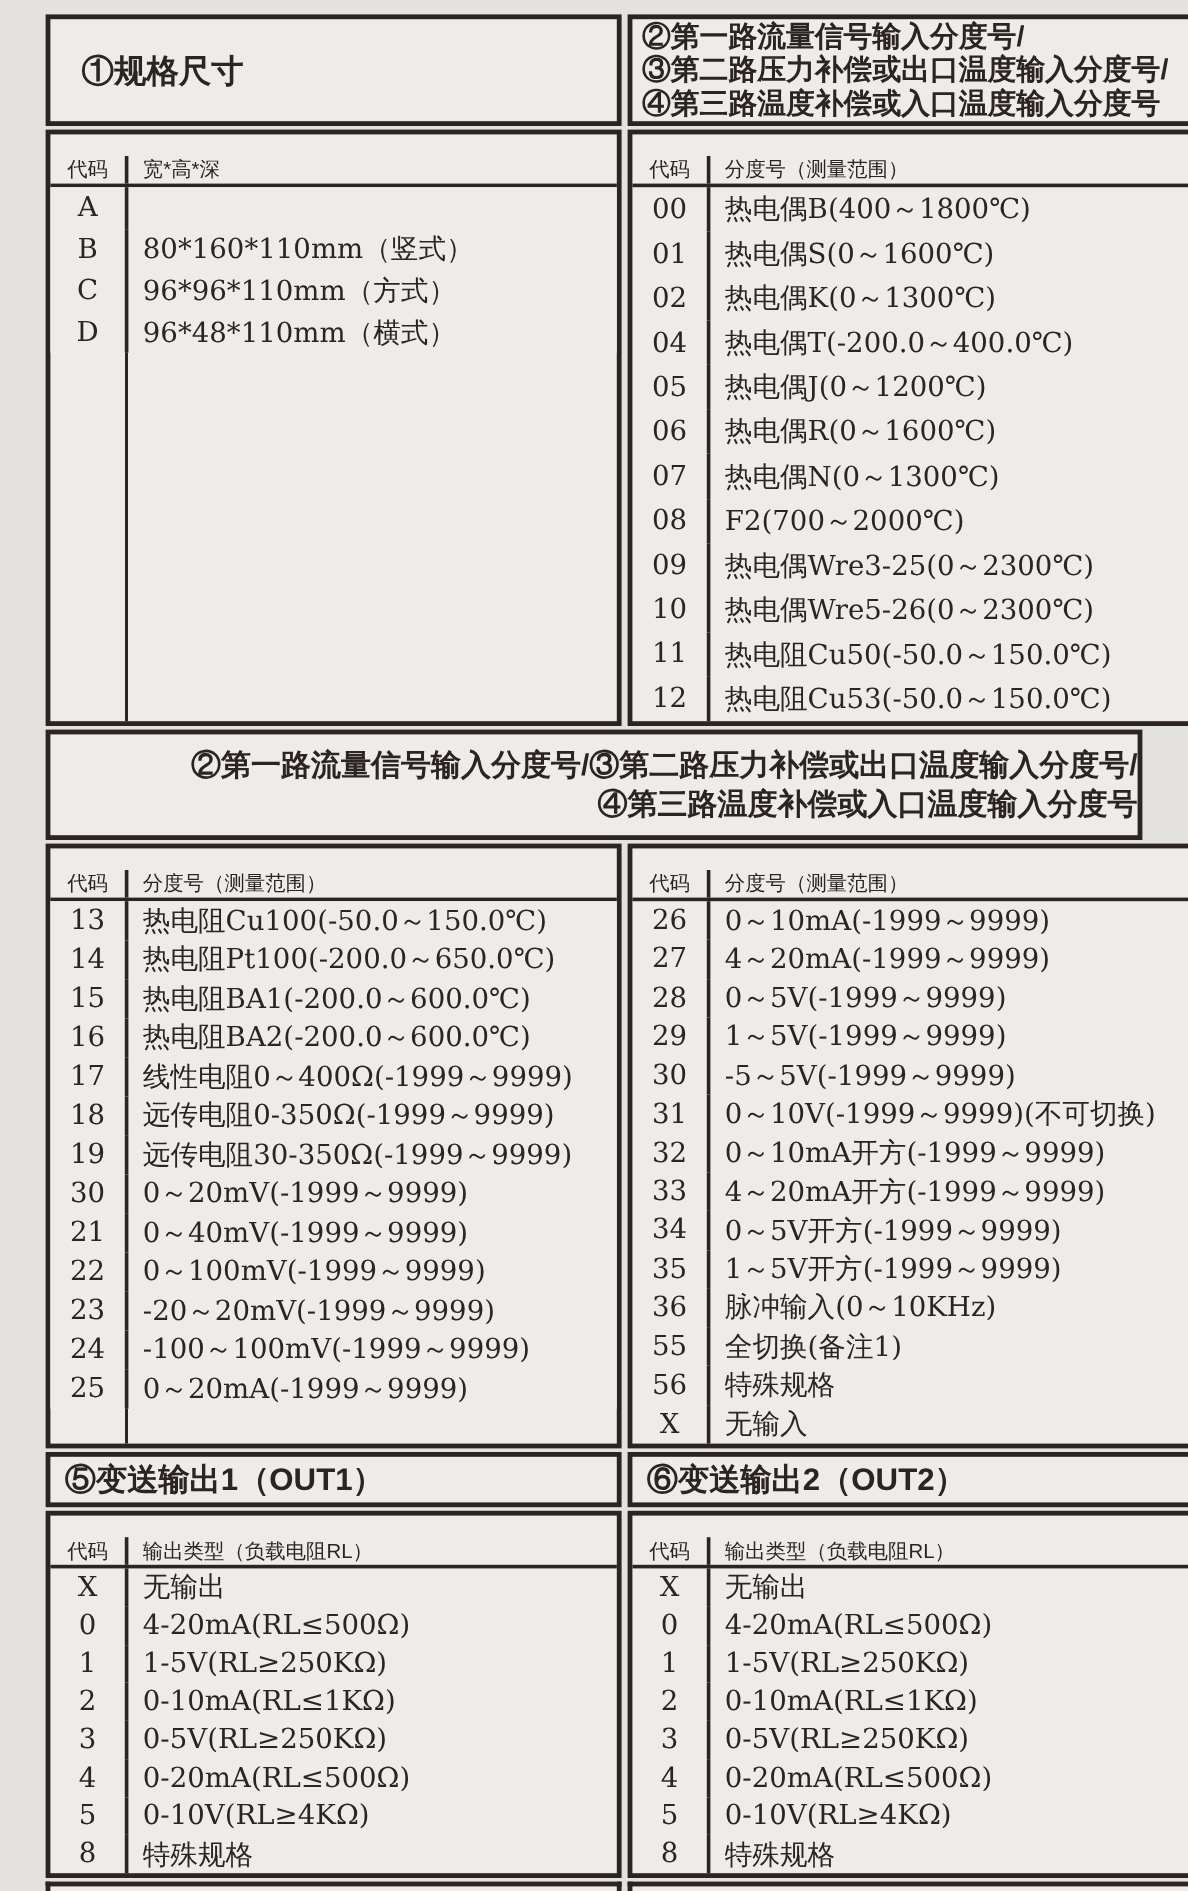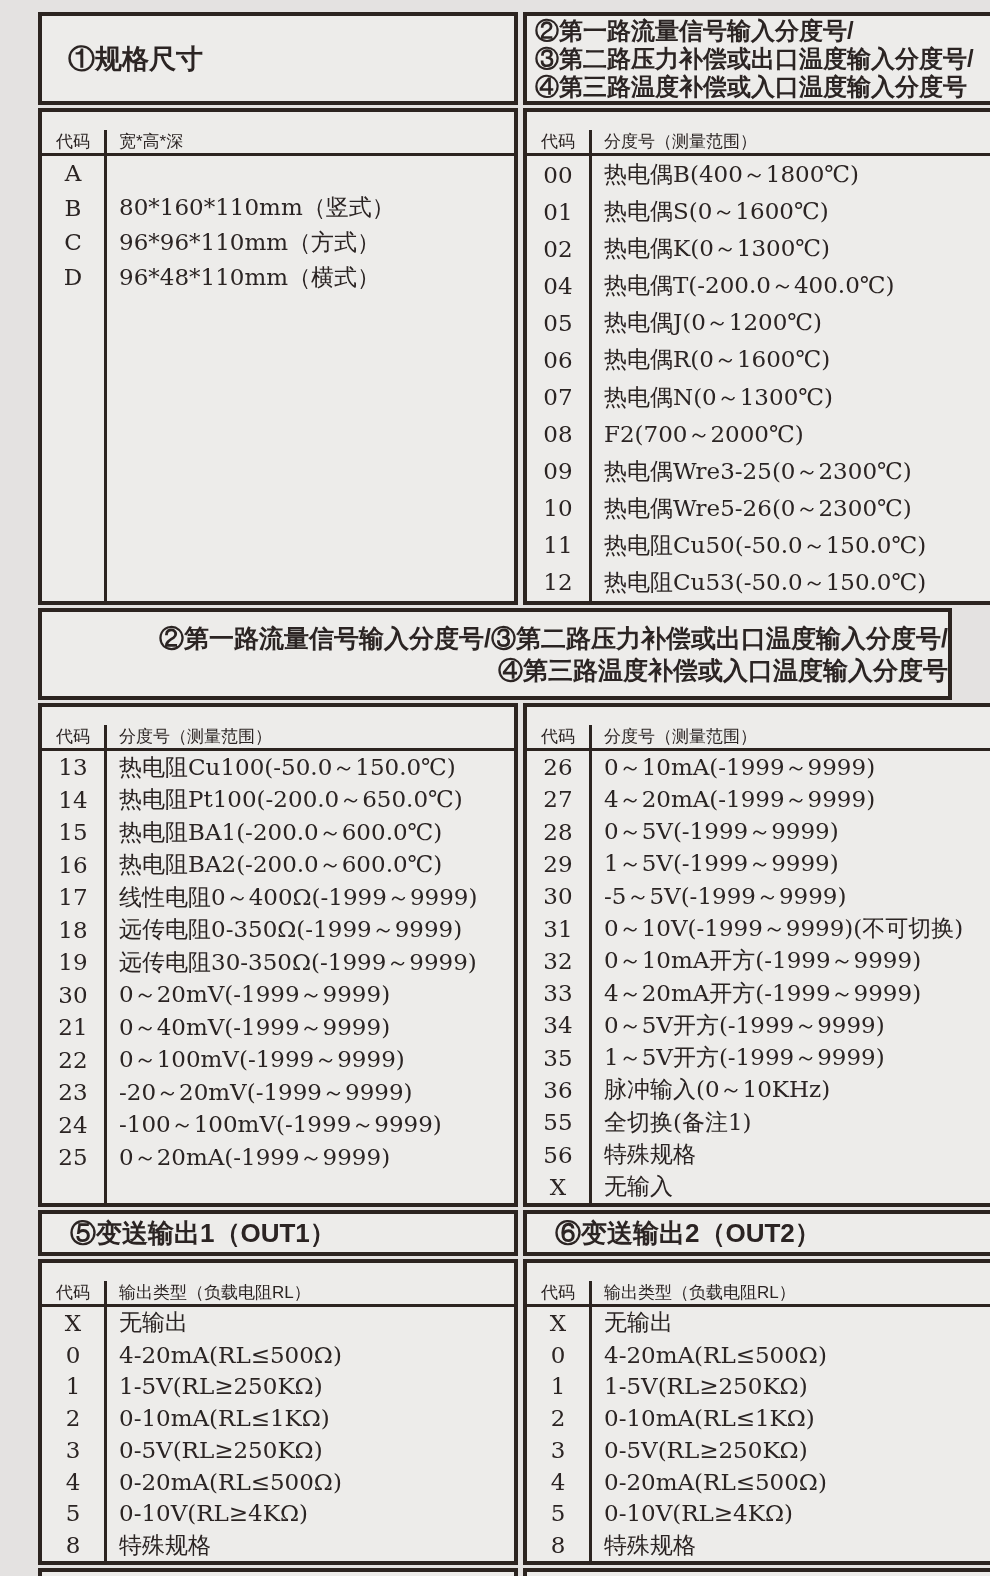--- a/index.html
+++ b/index.html
@@ -16,21 +16,21 @@
   .box{background:var(--cell_bg);border:4px solid var(--border);box-sizing:border-box;color:var(--text);}
   .half-l{width:480px;flex:none;}
   .half-r{width:485px;flex:none;}
   
   .title-box{display:flex;align-items:center;}
   .spec-title{height:93px;padding-left:26px;font-size:27px;font-weight:700;}
   .multi-title{height:93px;display:flex;flex-direction:column;justify-content:center;padding-left:8px;}
   .multi-title div{font-size:24px;font-weight:700;line-height:28px;white-space:nowrap;}
   .band{height:92px;display:flex;flex-direction:column;justify-content:center;padding-left:12px;text-align:right;}
   .band div{font-size:25px;font-weight:700;line-height:32px;white-space:nowrap;}
-  .out-title{height:46px;padding-left:28px;font-size:26px;font-weight:700;}
+  .out-title{height:46px;padding-left:12px;font-size:26px;font-weight:700;}
   
   .table-box{display:flex;flex-direction:column;}
   .h497{height:497px;}
   .h504{height:504px;}
   .h306{height:306px;}
   .thead{flex:none;height:41px;display:flex;align-items:flex-end;border-bottom:3px solid var(--border);font-size:17px;font-weight:400;}
   .thead .hcode{width:62px;flex:none;border-right:3px solid var(--border);display:flex;align-items:center;justify-content:center;}
   .thead .hlabel{display:flex;align-items:center;padding-left:12px;white-space:nowrap;}
   .tbody{flex:1;display:flex;flex-direction:column;font-family:"DejaVu Serif","Liberation Serif",serif;font-size:23px;}
   .trow{display:flex;align-items:stretch;flex:none;}

